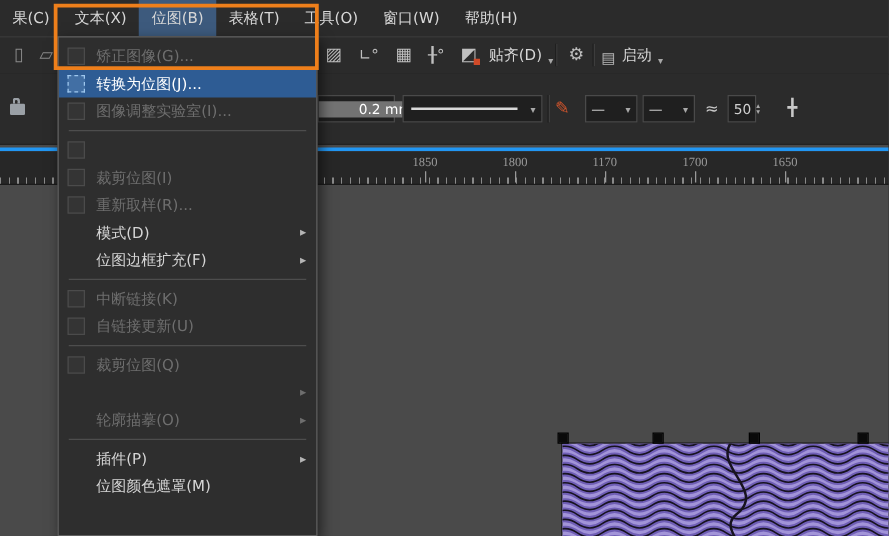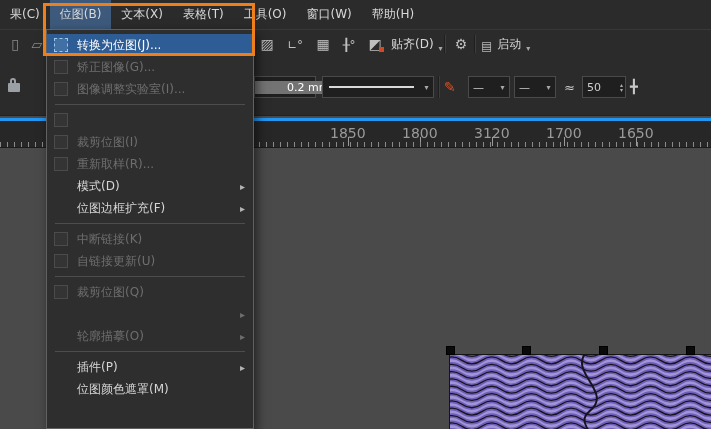--- a/index.html
+++ b/index.html
@@ -49,21 +49,21 @@
   .stepper{display:flex;flex-direction:column;margin-left:auto;padding-right:2px;
     font-size:6px;line-height:5px;color:#aaa;}
   .stepper i{font-style:normal;}
 
   
   .blueline{position:absolute;top:118px;left:0;right:0;height:3px;background:#2196f3;z-index:1;}
   .ruler{position:absolute;top:121px;left:0;right:0;height:26px;background:#272727;
     border-bottom:1px solid #1b1b1b;z-index:1;}
   .ruler::after{content:"";position:absolute;left:0;right:0;bottom:0;height:5px;
     background:repeating-linear-gradient(90deg,#8a8a8a 0 1px,transparent 1px 7px);}
-  .ruler-num{position:absolute;top:4px;font-size:14px;color:#9a9a9a;}
+  .ruler-num{position:absolute;top:4px;font-size:10px;color:#9a9a9a;font-family:Liberation Serif, serif;}
   .ruler-num::after{content:"";position:absolute;left:50%;top:12px;width:1px;height:9px;background:#9a9a9a;}
 
   
   .canvas{position:absolute;top:148px;left:0;right:0;bottom:0;background:#4a4a4a;overflow:hidden;}
   .selected-object{position:absolute;left:449px;top:206px;width:270px;height:85px;
     border:1px solid #151515;box-sizing:border-box;}
   .selected-object svg{width:100%;height:100%;display:block;background:#a294d8;}
   .sel-handle{position:absolute;top:199px;width:7px;height:7px;background:#0a0a0a;
     outline:1px solid #000;}
 
@@ -92,26 +92,26 @@
 <body>
 
 <div class="screen">
 
   <div class="menubar">
 
       <div class="mb-item">
         <span>果(C)</span>
       </div>
 
+      <div class="mb-item">
+        <span>文本(X)</span>
+      </div>
+
       <div class="mb-item active">
         <span>位图(B)</span>
-      </div>
-
-      <div class="mb-item">
-        <span>文本(X)</span>
       </div>
 
       <div class="mb-item">
         <span>表格(T)</span>
       </div>
 
       <div class="mb-item">
         <span>工具(O)</span>
       </div>
 
@@ -190,21 +190,21 @@
     <div class="combo" style="left:468px;width:42px;">
       <span class="val">—</span>
       <span class="arrow">▾</span>
     </div>
     <div class="combo" style="left:514px;width:42px;">
       <span class="val">—</span>
       <span class="arrow">▾</span>
     </div>
 
     <span class="pb-glyph" style="left:564px;top:21px;">≈</span>
-    <div class="combo" style="left:582px;width:44px;">
+    <div class="combo" style="left:582px;width:23px;">
       <span class="val">50</span>
       <span class="stepper">
           <i>▴</i>
           <i>▾</i>
         </span>
     </div>
     <span class="pb-glyph" style="left:630px;top:20px;">╋</span>
   </div>
 
   <div class="blueline"></div>
@@ -212,21 +212,21 @@
 
       <span class="ruler-num" style="left: 330px;">
         <span>1850</span>
       </span>
 
       <span class="ruler-num" style="left: 402px;">
         <span>1800</span>
       </span>
 
       <span class="ruler-num" style="left: 474px;">
-        <span>3120</span>
+        <span>1170</span>
       </span>
 
       <span class="ruler-num" style="left: 546px;">
         <span>1700</span>
       </span>
 
       <span class="ruler-num" style="left: 618px;">
         <span>1650</span>
       </span>
     </div>
@@ -270,33 +270,33 @@
         <span class="sel-handle" style="left: 523px;"></span>
 
         <span class="sel-handle" style="left: 600px;"></span>
 
         <span class="sel-handle" style="left: 687px;"></span>
       </div>
   </div>
 
   <div class="menu-popup">
 
+      <div class="menu-item disabled">
+        <span class="mi-icon has-ic ic-straighten-image"></span>
+        <span class="mi-label">矫正图像(G)...</span>
+
+      </div>
+
       <div class="menu-item highlighted">
         <span class="mi-icon has-ic ic-convert-to-bitmap"></span>
         <span class="mi-label">转换为位图(J)...</span>
 
       </div>
 
       <div class="menu-item disabled">
-        <span class="mi-icon has-ic ic-straighten-image"></span>
-        <span class="mi-label">矫正图像(G)...</span>
-
-      </div>
-
-      <div class="menu-item disabled">
         <span class="mi-icon has-ic ic-image-adjust-lab"></span>
         <span class="mi-label">图像调整实验室(I)...</span>
 
       </div>
 
 
       <div class="menu-item separator">
         
         
         

